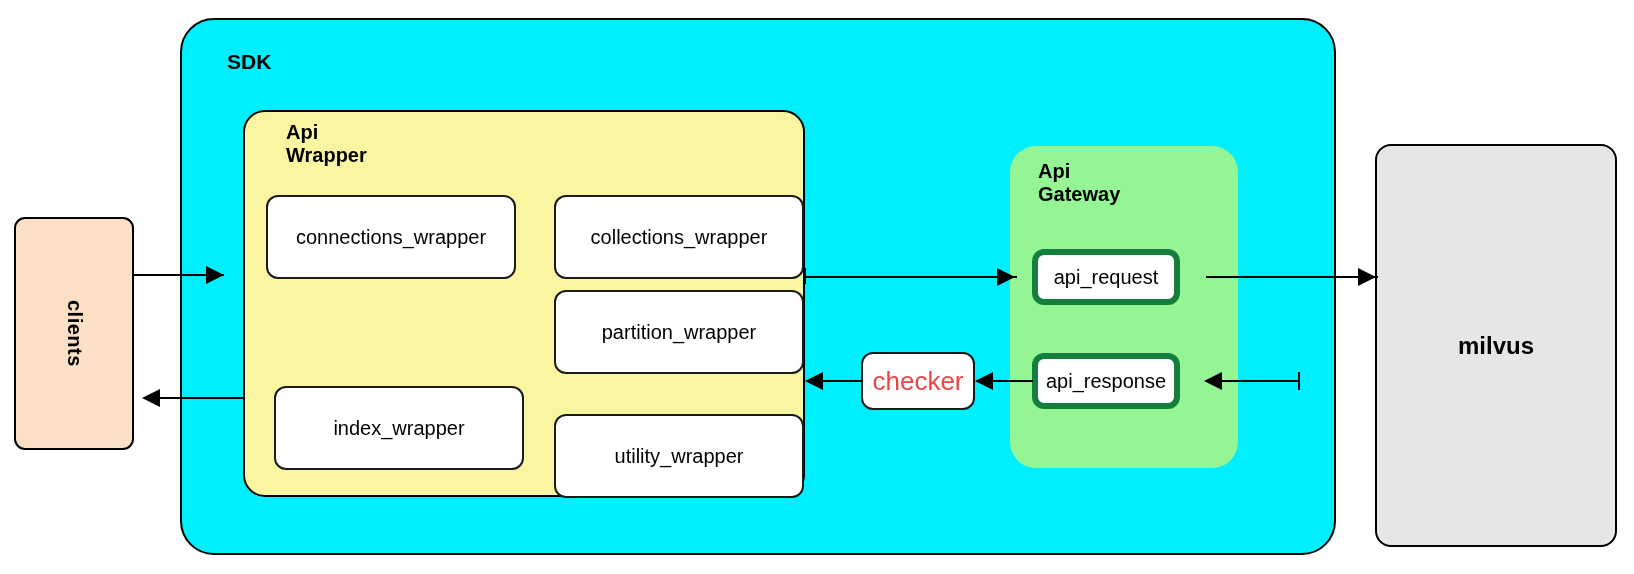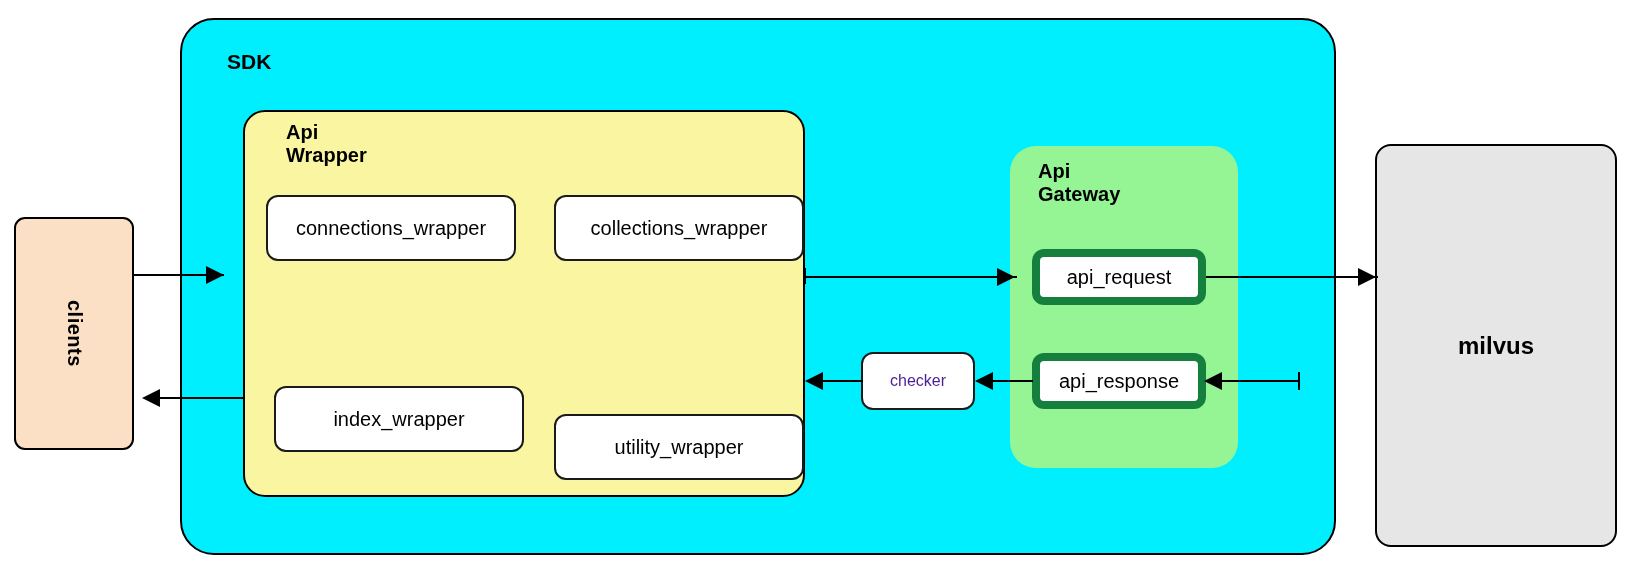--- a/index.html
+++ b/index.html
@@ -83,21 +83,21 @@
     top: 9px;
     font-size: 20px;
     text-align: left;
   }
 
   
   .wcard {
     position: absolute;
     box-sizing: border-box;
     width: 250px;
-    height: 66px;
+    height: 84px;
     background: #FFFFFF;
     border: 2px solid #1a1a1a;
     border-radius: 12px;
     display: flex;
     align-items: center;
     justify-content: center;
     font-size: 20px;
     color: #000000;
     white-space: nowrap;
   }
@@ -113,22 +113,22 @@
     left: 861px;
     top: 352px;
     width: 114px;
     height: 58px;
     background: #FFFFFF;
     border: 2px solid #1a1a1a;
     border-radius: 12px;
     font-size: 20px;
   }
   .plain-label {
-    font-size: 16px;
-    color: #4c1d95;
+    font-size: 26px;
+    color: #ef4444;
     white-space: nowrap;
   }
 
   
   #api-gateway-box {
     left: 1010px;
     top: 146px;
     width: 228px;
     height: 322px;
     background: #95F595;
@@ -137,24 +137,24 @@
   }
   #api-gateway-label {
     position: absolute;
     left: 28px;
     top: 14px;
     font-size: 20px;
   }
   .gcard {
     position: absolute;
     box-sizing: border-box;
-    width: 174px;
+    width: 148px;
     height: 56px;
     background: #FFFFFF;
-    border: 8px solid #15803d;
+    border: 6px solid #15803d;
     border-radius: 12px;
     display: flex;
     align-items: center;
     justify-content: center;
     font-size: 20px;
     color: #000000;
     white-space: nowrap;
   }
   #gcard-0 { left: 1032px; top: 249px; }
   #gcard-1 { left: 1032px; top: 353px; text-align: center; }
@@ -204,20 +204,23 @@
     <span class="label" id="api-wrapper-label">Api
 Wrapper</span>
   </div>
 
   <div class="wcard" id="wcard-0">
     <span>connections_wrapper</span>
   </div>
   <div class="wcard" id="wcard-1">
     <span>collections_wrapper</span>
   </div>
+  <div class="wcard" id="wcard-3">
+    <span>partition_wrapper</span>
+  </div>
   <div class="wcard" id="wcard-4">
     <span>index_wrapper</span>
   </div>
   <div class="wcard" id="wcard-5">
     <span>utility_wrapper</span>
   </div>
 
   <div class="box" id="checker-box">
     <span class="plain-label">checker</span>
   </div>

